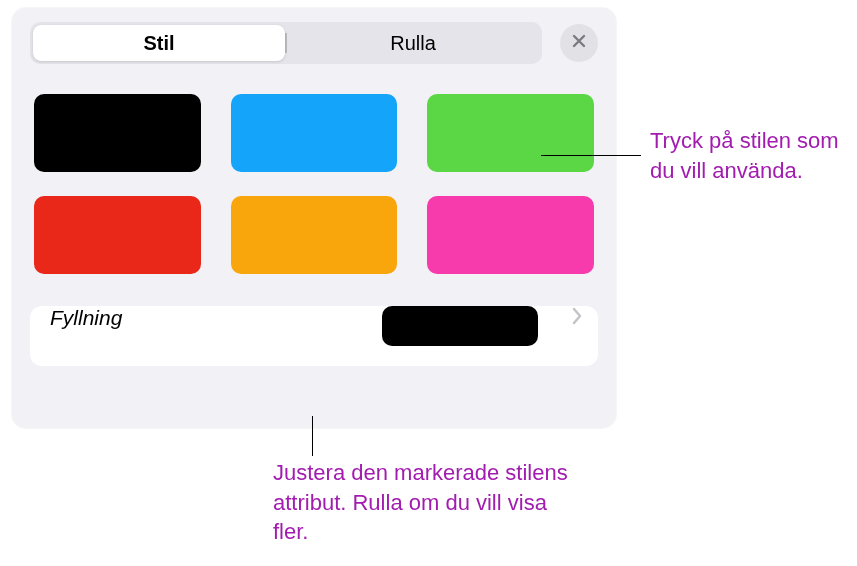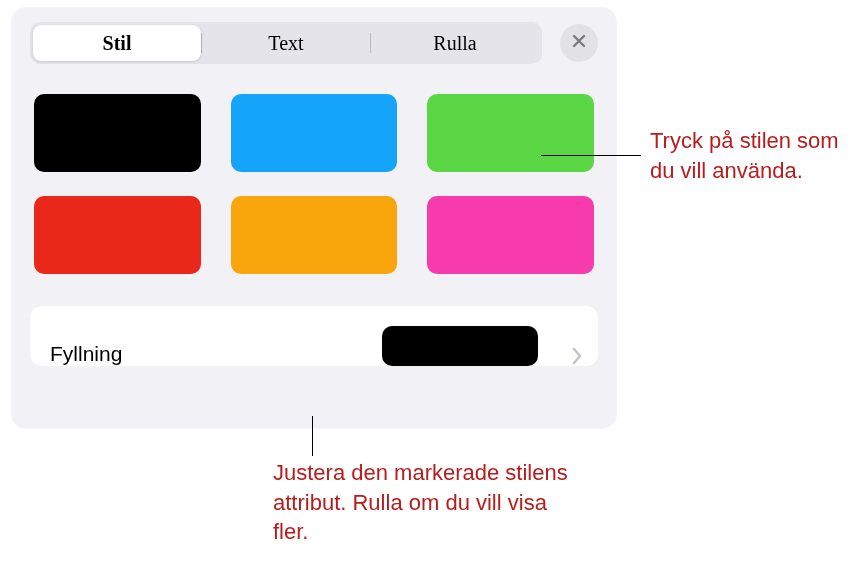--- a/index.html
+++ b/index.html
@@ -44,21 +44,20 @@
     .seg-item {
       flex: 1;
       display: flex;
       align-items: center;
       justify-content: center;
       font-size: 20px;
       color: #000;
       border-radius: 8px;
       cursor: pointer;
       position: relative;
-      font-family: Liberation Serif, serif;
     }
     .seg-item.active {
       background: #ffffff;
       box-shadow: 0 1px 3px rgba(0,0,0,0.12), 0 0 1px rgba(0,0,0,0.1);
       font-weight: 600;
     }
     .seg-divider {
       width: 1px;
       background: rgba(0,0,0,0.18);
       margin: 8px 0;
@@ -88,23 +87,24 @@
       height: 78px;
       border-radius: 10px;
       cursor: pointer;
     }
     .fill-row {
       margin-top: 32px;
       background: #ffffff;
       border-radius: 12px;
       height: 60px;
       display: flex;
-      align-items: flex-end;
+      align-items: flex-start;
       padding: 0 10px 0 20px;
       gap: 28px;
+      font-style: italic;
     }
     .fill-label {
       flex: 1;
       font-size: 21px;
       color: #000;
     }
     .fill-swatch {
       width: 156px;
       height: 40px;
       border-radius: 10px;
@@ -113,41 +113,38 @@
       width: 22px;
       display: flex;
       align-items: center;
       justify-content: center;
       color: #c3c3c8;
     }
     .callout {
       position: absolute;
       font-size: 22px;
       line-height: 1.35;
-      color: #b91c1c;
+      color: #a21caf;
     }
     .callout-line {
       position: absolute;
       background: #000;
     }
   </style>
 </head>
 <body>
 
 <div class="panel">
 
   <div class="header-row">
     <div class="seg-control">
       <div class="seg-item active">
         <span>Stil</span>
       </div>
       <div class="seg-divider"></div>
-      <div class="seg-item">
-        <span>Text</span>
-      </div>
       <div class="seg-divider"></div>
       <div class="seg-item">
         <span>Rulla</span>
       </div>
     </div>
     <div class="close-btn">
       <span>
         <svg viewBox="0 0 16 16">
             <path d="M3 3 L13 13 M13 3 L3 13" stroke="#7a7a80" stroke-width="2.4" stroke-linecap="round" fill="none"></path>
           </svg>

